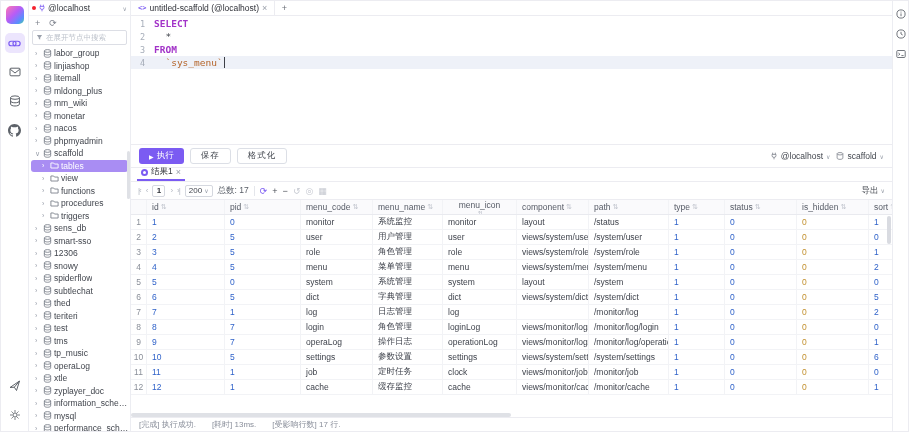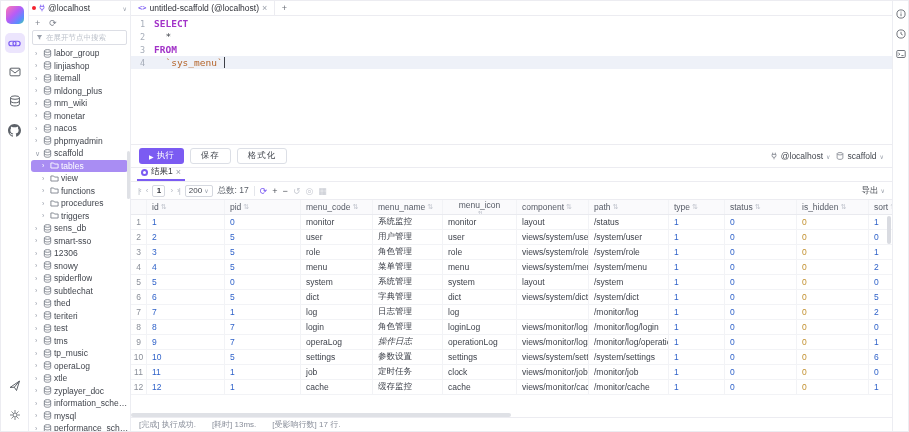--- a/index.html
+++ b/index.html
@@ -762,21 +762,21 @@
             <span class="gcell num" style="width: 56px;">1</span>
             <span class="gcell num" style="width: 72px;">0</span>
             <span class="gcell bit" style="width: 72px;">0</span>
             <span class="gcell num" style="width: 25px;">0</span>
           </div>
           <div class="grow">
             <span class="gcell rownum" style="width: 16px;">9</span>
             <span class="gcell num" style="width: 78px;">9</span>
             <span class="gcell num" style="width: 76px;">7</span>
             <span class="gcell text" style="width: 72px;">operaLog</span>
-            <span class="gcell text" style="width: 70px; font-style: italic;">操作日志</span>
+            <span class="gcell text" style="width: 70px;">操作日志</span>
             <span class="gcell text" style="width: 74px;">operationLog</span>
             <span class="gcell text" style="width: 72px;">views/monitor/log/oper...</span>
             <span class="gcell text" style="width: 80px;">/monitor/log/operation</span>
             <span class="gcell num" style="width: 56px;">1</span>
             <span class="gcell num" style="width: 72px;">0</span>
             <span class="gcell bit" style="width: 72px;">0</span>
             <span class="gcell num" style="width: 25px;">1</span>
           </div>
           <div class="grow">
             <span class="gcell rownum" style="width: 16px;">10</span>

